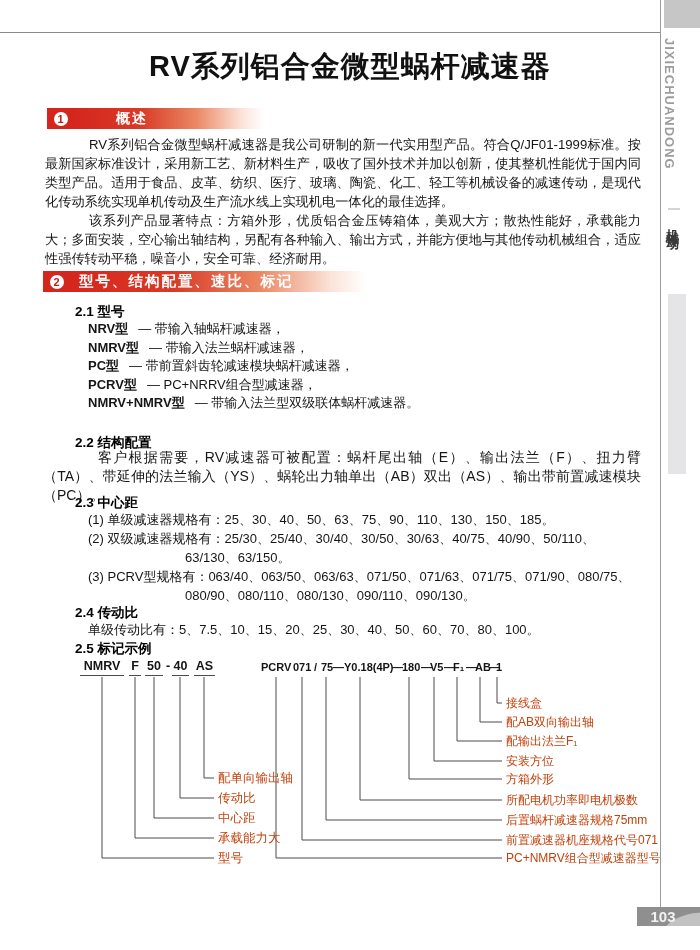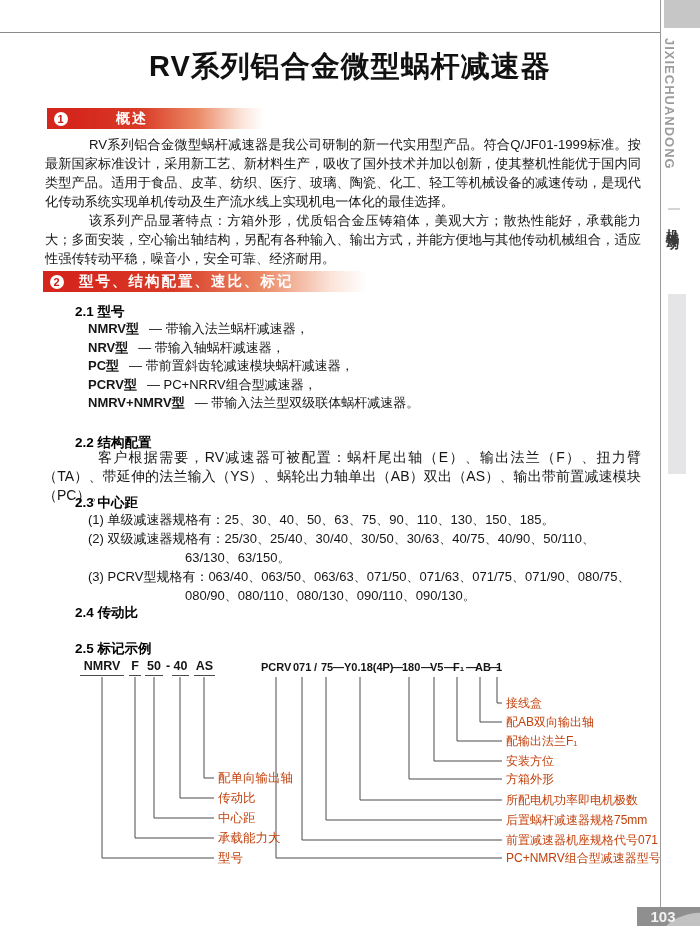--- a/index.html
+++ b/index.html
@@ -99,38 +99,39 @@
   <div class="abs secbar bar2">
     <div class="numbox">
       <div class="numcircle">2</div>
     </div>
     <div class="strip">型号、结构配置、速比、标记</div>
   </div>
 
   <div class="abs subhead h21">2.1 型号</div>
 
   <div class="abs models">
+    <div><span class="mname">NRV型</span><span class="mdesc">— 带输入轴蜗杆减速器，</span></div>
     <div><span class="mname">NMRV型</span><span class="mdesc">— 带输入法兰蜗杆减速器，</span></div>
-    <div><span class="mname">NRV型</span><span class="mdesc">— 带输入轴蜗杆减速器，</span></div>
     <div><span class="mname">PC型</span><span class="mdesc">— 带前置斜齿轮减速模块蜗杆减速器，</span></div>
     <div><span class="mname">PCRV型</span><span class="mdesc">— PC+NRRV组合型减速器，</span></div>
     <div><span class="mname">NMRV+NMRV型</span><span class="mdesc">— 带输入法兰型双级联体蜗杆减速器。</span></div>
   </div>
 
   <div class="abs subhead h22">2.2 结构配置</div>
   <div class="abs body22">客户根据需要，RV减速器可被配置：蜗杆尾出轴（E）、输出法兰（F）、扭力臂（TA）、带延伸的法兰输入（YS）、蜗轮出力轴单出（AB）双出（AS）、输出带前置减速模块（PC）。</div>
 
   <div class="abs subhead h23">2.3 中心距</div>
   <div class="abs specs">
     <div class="spec">(1) 单级减速器规格有：25、30、40、50、63、75、90、110、130、150、185。</div>
     <div class="spec">(2) 双级减速器规格有：25/30、25/40、30/40、30/50、30/63、40/75、40/90、50/110、63/130、63/150。</div>
     <div class="spec">(3) PCRV型规格有：063/40、063/50、063/63、071/50、071/63、071/75、071/90、080/75、080/90、080/110、080/130、090/110、090/130。</div>
   </div>
 
   <div class="abs subhead h24">2.4 传动比</div>
+  <div class="abs body24">单级传动比有：5、7.5、10、15、20、25、30、40、50、60、70、80、100。</div>
 
   <div class="abs subhead h25">2.5 标记示例</div>
 
   <div class="abs diagram">
     <svg width="660" height="240">
       <g stroke="#4a4a4a" stroke-width="1">
 
         <line x1="102" y1="22" x2="102" y2="203"></line>
           <line x1="102" y1="203" x2="214" y2="203"></line>
         <line x1="135" y1="22" x2="135" y2="183"></line>

